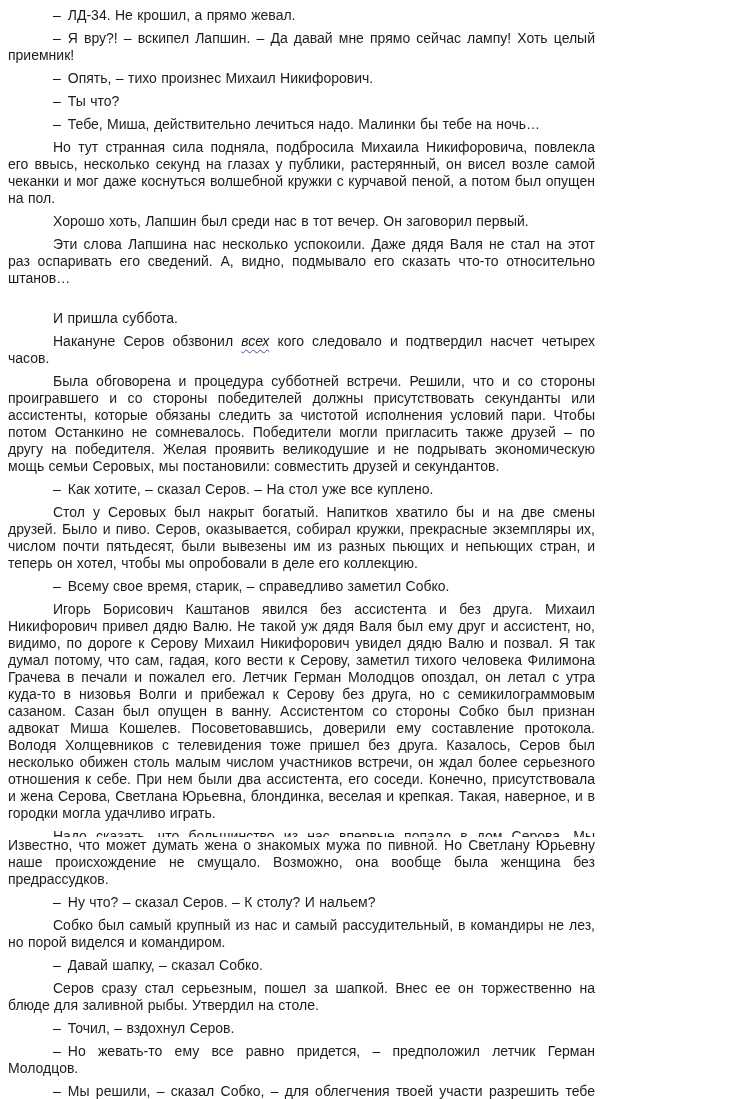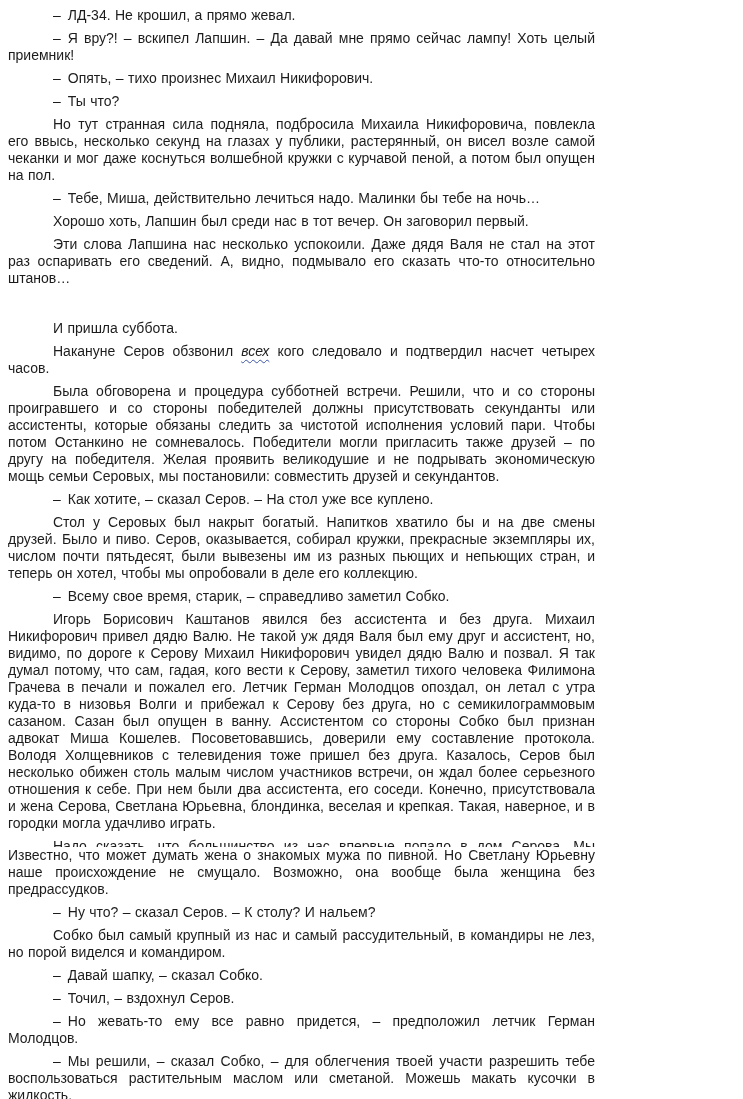--- a/index.html
+++ b/index.html
@@ -23,21 +23,21 @@
     color: #1c1c1c;
     background: #ffffff;
     text-align: justify;
   }
   .page p {
     margin: 0 0 6px 0;
     text-indent: 45px;
     word-spacing: 0.5px;
   }
   .page p.no-indent { text-indent: 0; }
-  .page p.gap-before { margin-top: 33px; }
+  .page p.gap-before { margin-top: 23px; }
   .page p.clipped {
     height: 9px;
     overflow: hidden;
     margin-bottom: 0;
   }
   .spell {
     text-decoration: underline;
     text-decoration-style: wavy;
     text-decoration-color: #3c55a5;
     text-decoration-thickness: 1px;
@@ -48,33 +48,34 @@
 </style>
 </head>
 <body>
 
 <div class="page">
   <div id="doc-body">
       <p>– ЛД-34. Не крошил, а прямо жевал.</p>
       <p>– Я вру?! – вскипел Лапшин. – Да давай мне прямо сейчас лампу! Хоть целый приемник!</p>
       <p>– Опять, – тихо произнес Михаил Никифорович.</p>
       <p>– Ты что?</p>
+      <p>– Тебе, Миша, действительно лечиться надо. Малинки бы тебе на ночь…</p>
       <p>Но тут странная сила подняла, подбросила Михаила Никифоровича, повлекла его ввысь, несколько секунд на глазах у публики, растерянный, он висел возле самой чеканки и мог даже коснуться волшебной кружки с курчавой пеной, а потом был опущен на пол.</p>
-      <p>– Тебе, Миша, действительно лечиться надо. Малинки бы тебе на ночь…</p>
       <p>Хорошо хоть, Лапшин был среди нас в тот вечер. Он заговорил первый.</p>
       <p>Эти слова Лапшина нас несколько успокоили. Даже дядя Валя не стал на этот раз оспаривать его сведений. А, видно, подмывало его сказать что-то относительно штанов…</p>
       <p class="gap-before">И пришла суббота.</p>
       <p><span>Накануне Серов обзвонил </span><span class="spell">всех</span><span> кого следовало и подтвердил насчет четырех часов.</span></p>
       <p>Была обговорена и процедура субботней встречи. Решили, что и со стороны проигравшего и со стороны победителей должны присутствовать секунданты или ассистенты, которые обязаны следить за чистотой исполнения условий пари. Чтобы потом Останкино не сомневалось. Победители могли пригласить также друзей – по другу на победителя. Желая проявить великодушие и не подрывать экономическую мощь семьи Серовых, мы постановили: совместить друзей и секундантов.</p>
       <p>– Как хотите, – сказал Серов. – На стол уже все куплено.</p>
       <p>Стол у Серовых был накрыт богатый. Напитков хватило бы и на две смены друзей. Было и пиво. Серов, оказывается, собирал кружки, прекрасные экземпляры их, числом почти пятьдесят, были вывезены им из разных пьющих и непьющих стран, и теперь он хотел, чтобы мы опробовали в деле его коллекцию.</p>
       <p>– Всему свое время, старик, – справедливо заметил Собко.</p>
       <p>Игорь Борисович Каштанов явился без ассистента и без друга. Михаил Никифорович привел дядю Валю. Не такой уж дядя Валя был ему друг и ассистент, но, видимо, по дороге к Серову Михаил Никифорович увидел дядю Валю и позвал. Я так думал потому, что сам, гадая, кого вести к Серову, заметил тихого человека Филимона Грачева в печали и пожалел его. Летчик Герман Молодцов опоздал, он летал с утра куда-то в низовья Волги и прибежал к Серову без друга, но с семикилограммовым сазаном. Сазан был опущен в ванну. Ассистентом со стороны Собко был признан адвокат Миша Кошелев. Посоветовавшись, доверили ему составление протокола. Володя Холщевников с телевидения тоже пришел без друга. Казалось, Серов был несколько обижен столь малым числом участников встречи, он ждал более серьезного отношения к себе. При нем были два ассистента, его соседи. Конечно, присутствовала и жена Серова, Светлана Юрьевна, блондинка, веселая и крепкая. Такая, наверное, и в городки могла удачливо играть.</p>
       <p class="clipped">Надо сказать, что большинство из нас впервые попало в дом Серова. Мы стеснялись. Светлану Юрьевну</p>
       <p class="no-indent">Известно, что может думать жена о знакомых мужа по пивной. Но Светлану Юрьевну наше происхождение не смущало. Возможно, она вообще была женщина без предрассудков.</p>
       <p>– Ну что? – сказал Серов. – К столу? И нальем?</p>
       <p>Собко был самый крупный из нас и самый рассудительный, в командиры не лез, но порой виделся и командиром.</p>
       <p>– Давай шапку, – сказал Собко.</p>
+      <p>Серов сразу стал серьезным, пошел за шапкой. Внес ее он торжественно на блюде для заливной рыбы. Утвердил на столе.</p>
       <p>– Точил, – вздохнул Серов.</p>
       <p>– Но жевать-то ему все равно придется, – предположил летчик Герман Молодцов.</p>
       <p>– Мы решили, – сказал Собко, – для облегчения твоей участи разрешить тебе воспользоваться растительным маслом или сметаной. Можешь макать кусочки в жидкость.</p>
     </div>
 </div>
 
 </body></html>

